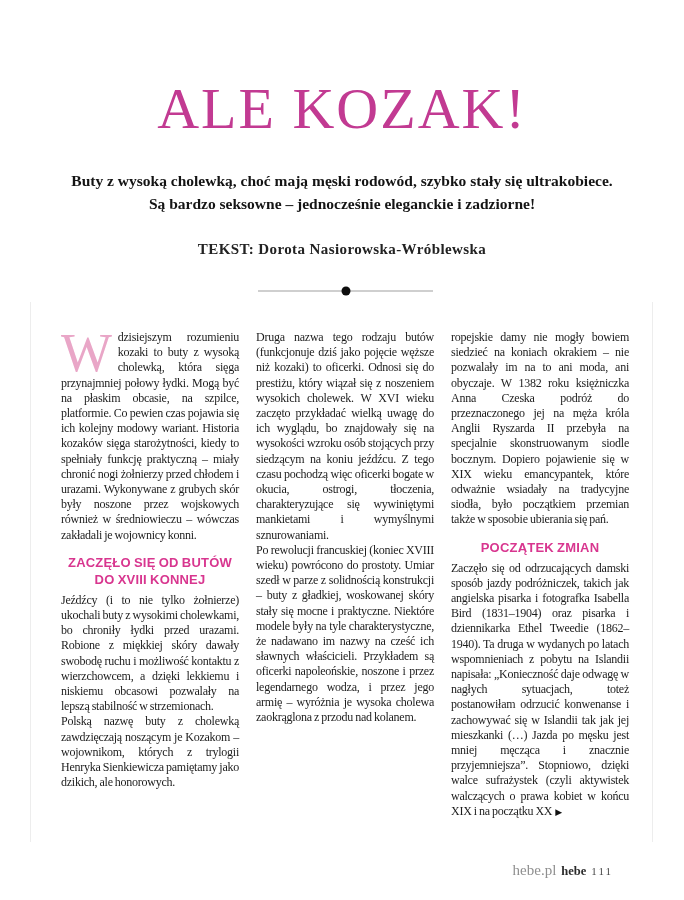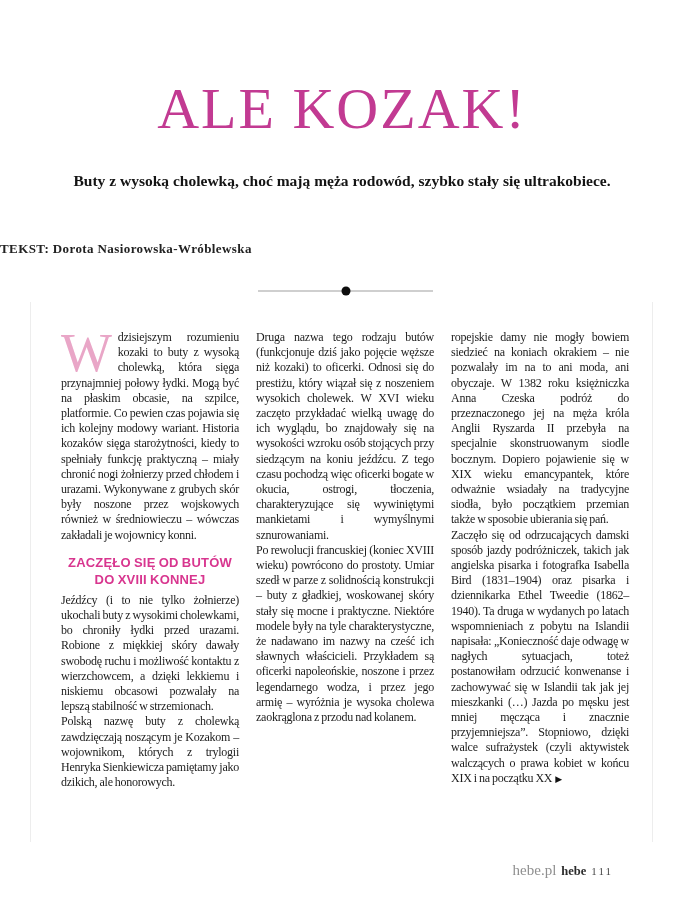--- a/index.html
+++ b/index.html
@@ -13,22 +13,22 @@
   .title{
     position:absolute;top:78px;left:0;width:684px;text-align:center;
     font-family:"Liberation Serif", serif;font-weight:400;
     font-size:58px;line-height:62px;letter-spacing:2px;color:#c23a92;
   }
   .lede{
     position:absolute;top:169px;left:52px;width:580px;text-align:center;
     font-size:15.5px;line-height:23px;font-weight:700;color:#141414;
   }
   .byline{
-    position:absolute;top:241px;left:0;width:684px;
-    font-size:13px;letter-spacing:.4px;font-weight:700;color:#222;
+    position:absolute;top:241px;left:0;width:684px;text-align:center;
+    font-size:15px;letter-spacing:.4px;font-weight:700;color:#222;
   }
   .divider{position:absolute;top:290px;left:258px;width:175px;height:2px;background:#cfcfcf;}
   .divider-dot{
     position:absolute;left:50%;top:50%;transform:translate(-50%,-50%);
     width:9px;height:9px;border-radius:50%;background:#0d0d0d;
   }
   .columns{
     position:absolute;top:330px;left:61px;width:568px;
     display:flex;gap:17px;
   }
@@ -62,21 +62,22 @@
 <body>
 
 <div class="page">
 
   <div class="edge-line edge-left"></div>
   <div class="edge-line edge-right"></div>
 
   <div class="title">ALE KOZAK!</div>
 
   <div class="lede">
-    <div>Buty z wysoką cholewką, choć mają męża rodowód, szybko stały się ultrakobiece.</div>
+    <div>Buty z wysoką cholewką, choć mają męski rodowód, szybko stały się ultrakobiece.</div>
+    <div>Są bardzo seksowne – jednocześnie eleganckie i zadziorne!</div>
   </div>
 
   <div class="byline">TEKST: Dorota Nasiorowska-Wróblewska</div>
 
   <div class="divider">
     <span class="divider-dot"></span>
   </div>
 
   <div class="columns">
 
@@ -87,20 +88,21 @@
       <p>Polską nazwę buty z cholewką zawdzięczają noszącym je Kozakom – wojownikom, których z trylogii Henryka Sienkiewicza pamiętamy jako dzikich, ale honorowych.</p>
     </div>
 
     <div class="col">
       <p>Druga nazwa tego rodzaju butów (funkcjonuje dziś jako pojęcie węższe niż kozaki) to oficerki. Odnosi się do prestiżu, który wiązał się z noszeniem wysokich cholewek. W XVI wieku zaczęto przykładać wielką uwagę do ich wyglądu, bo znajdowały się na wysokości wzroku osób stojących przy siedzącym na koniu jeźdźcu. Z tego czasu pochodzą więc oficerki bogate w okucia, ostrogi, tłoczenia, charakteryzujące się wywiniętymi mankietami i wymyślnymi sznurowaniami.</p>
       <p>Po rewolucji francuskiej (koniec XVIII wieku) powrócono do prostoty. Umiar szedł w parze z solidnością konstrukcji – buty z gładkiej, woskowanej skóry stały się mocne i praktyczne. Niektóre modele były na tyle charakterystyczne, że nadawano im nazwy na cześć ich sławnych właścicieli. Przykładem są oficerki napoleońskie, noszone i przez legendarnego wodza, i przez jego armię – wyróżnia je wysoka cholewa zaokrąglona z przodu nad kolanem.</p>
     </div>
 
     <div class="col">
       <p>ropejskie damy nie mogły bowiem siedzieć na koniach okrakiem – nie pozwalały im na to ani moda, ani obyczaje. W 1382 roku księżniczka Anna Czeska podróż do przeznaczonego jej na męża króla Anglii Ryszarda II przebyła na specjalnie skonstruowanym siodle bocznym. Dopiero pojawienie się w XIX wieku emancypantek, które odważnie wsiadały na tradycyjne siodła, było początkiem przemian także w sposobie ubierania się pań.</p>
+      <div class="col-heading">POCZĄTEK ZMIAN</div>
       <p><span>Zaczęło się od odrzucających damski sposób jazdy podróżniczek, takich jak angielska pisarka i fotografka Isabella Bird (1831–1904) oraz pisarka i dziennikarka Ethel Tweedie (1862–1940). Ta druga w wydanych po latach wspomnieniach z pobytu na Islandii napisała: „Konieczność daje odwagę w nagłych sytuacjach, toteż postanowiłam odrzucić konwenanse i zachowywać się w Islandii tak jak jej mieszkanki (…) Jazda po męsku jest mniej męcząca i znacznie przyjemniejsza”. Stopniowo, dzięki walce sufrażystek (czyli aktywistek walczących o prawa kobiet w końcu XIX i na początku XX</span><span class="cont-arrow">▶</span></p>
     </div>
 
   </div>
 
   <div class="footer">
     <span class="footer-site">hebe.pl</span><span class="footer-brand">hebe</span><span class="footer-page">111</span>
   </div>
 
 </div>

